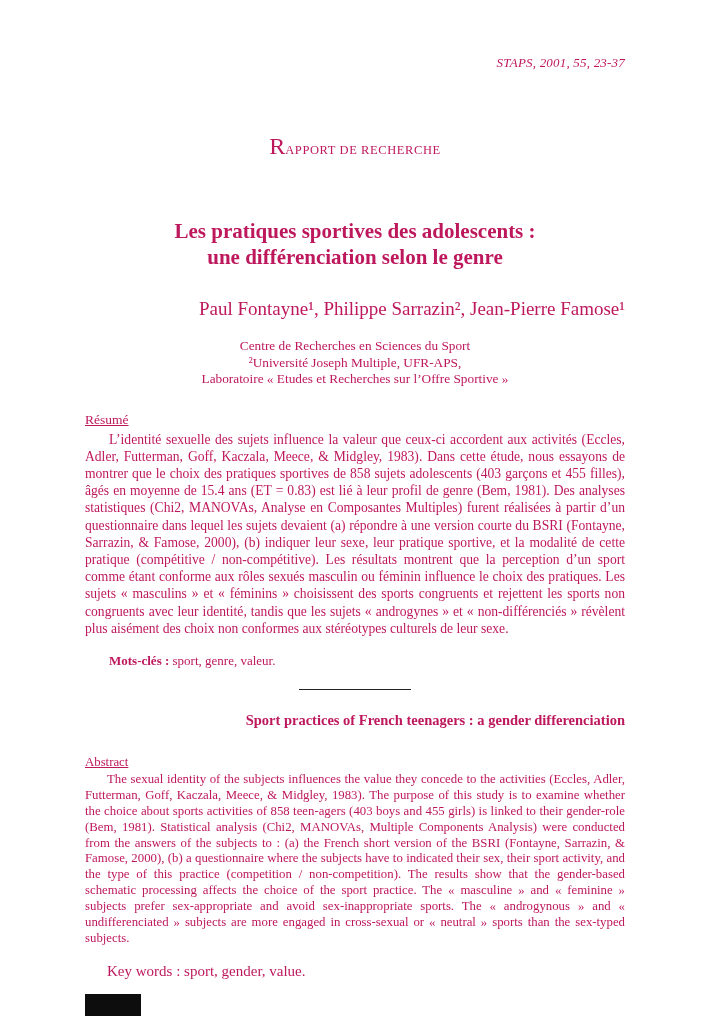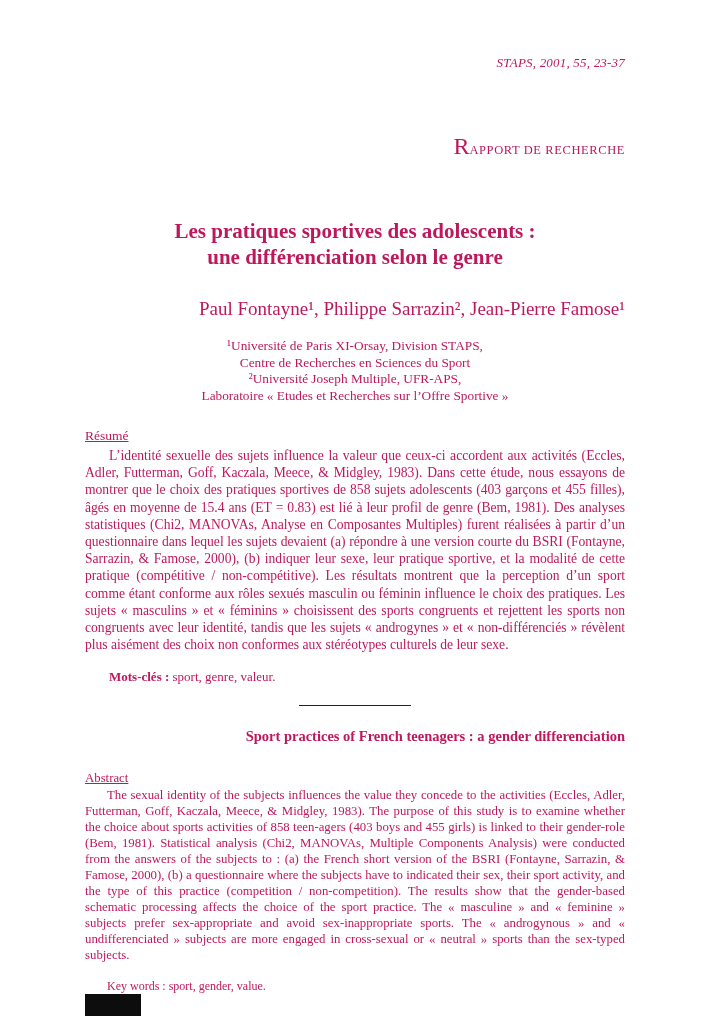--- a/index.html
+++ b/index.html
@@ -24,21 +24,21 @@
   }
   .journal-ref {
     margin-top: 55px;
     text-align: right;
     font-style: italic;
     font-size: 13px;
     letter-spacing: 0.2px;
   }
   .report-type {
     margin-top: 62px;
-    text-align: right;
+    text-align: center;
     font-size: 12.5px;
     letter-spacing: 0.6px;
   }
   .report-type .initial {
     font-size: 24px;
     letter-spacing: 0;
   }
   .paper-title {
     margin-top: 58px;
     text-align: center;
@@ -97,21 +97,21 @@
   .body-text-en {
     margin-top: 2px;
     font-size: 12.8px;
     line-height: 15.9px;
     text-align: justify;
     text-indent: 22px;
   }
   .keywords-en {
     margin-top: 16px;
     padding-left: 22px;
-    font-size: 12px;
+    font-size: 15px;
   }
   .corner-stamp {
     position: absolute;
     left: 85px;
     top: 994px;
     width: 56px;
     height: 22px;
     background: #0d0d0d;
   }
 </style>
@@ -128,21 +128,20 @@
     </div>
 
     <div class="paper-title">
       <div>Les pratiques sportives des adolescents :</div>
       <div>une différenciation selon le genre</div>
     </div>
 
     <div class="authors">Paul Fontayne¹, Philippe Sarrazin², Jean-Pierre Famose¹</div>
 
     <div class="affiliations">
-      <div>¹Université de Paris XI-Orsay, Division STAPS,</div>
       <div>Centre de Recherches en Sciences du Sport</div>
       <div>²Université Joseph Multiple, UFR-APS,</div>
       <div>Laboratoire « Etudes et Recherches sur l’Offre Sportive »</div>
     </div>
 
     <div class="section-label">Résumé</div>
 
     <div class="body-text">L’identité sexuelle des sujets influence la valeur que ceux-ci accordent aux activités (Eccles, Adler, Futterman, Goff, Kaczala, Meece, &amp; Midgley, 1983). Dans cette étude, nous essayons de montrer que le choix des pratiques sportives de 858 sujets adolescents (403 garçons et 455 filles), âgés en moyenne de 15.4 ans (ET = 0.83) est lié à leur profil de genre (Bem, 1981). Des analyses statistiques (Chi2, MANOVAs, Analyse en Composantes Multiples) furent réalisées à partir d’un questionnaire dans lequel les sujets devaient (a) répondre à une version courte du BSRI (Fontayne, Sarrazin, &amp; Famose, 2000), (b) indiquer leur sexe, leur pratique sportive, et la modalité de cette pratique (compétitive / non-compétitive). Les résultats montrent que la perception d’un sport comme étant conforme aux rôles sexués masculin ou féminin influence le choix des pratiques. Les sujets « masculins » et « féminins » choisissent des sports congruents et rejettent les sports non congruents avec leur identité, tandis que les sujets « androgynes » et « non-différenciés » révèlent plus aisément des choix non conformes aux stéréotypes culturels de leur sexe.</div>
 
     <div class="keywords">

